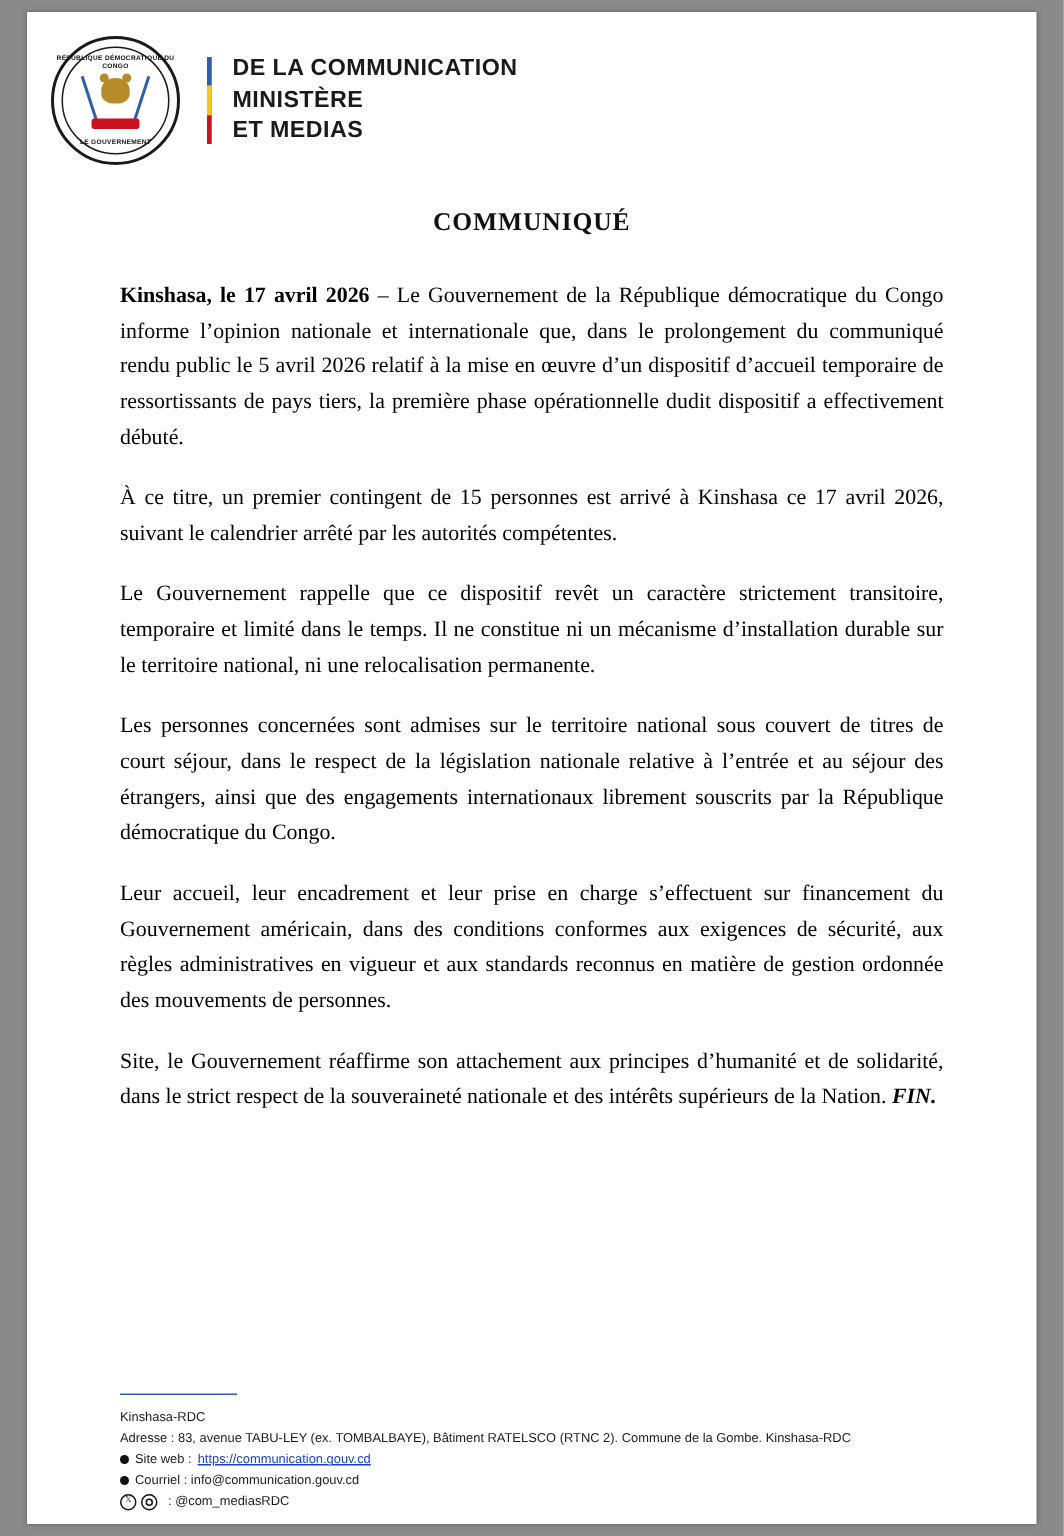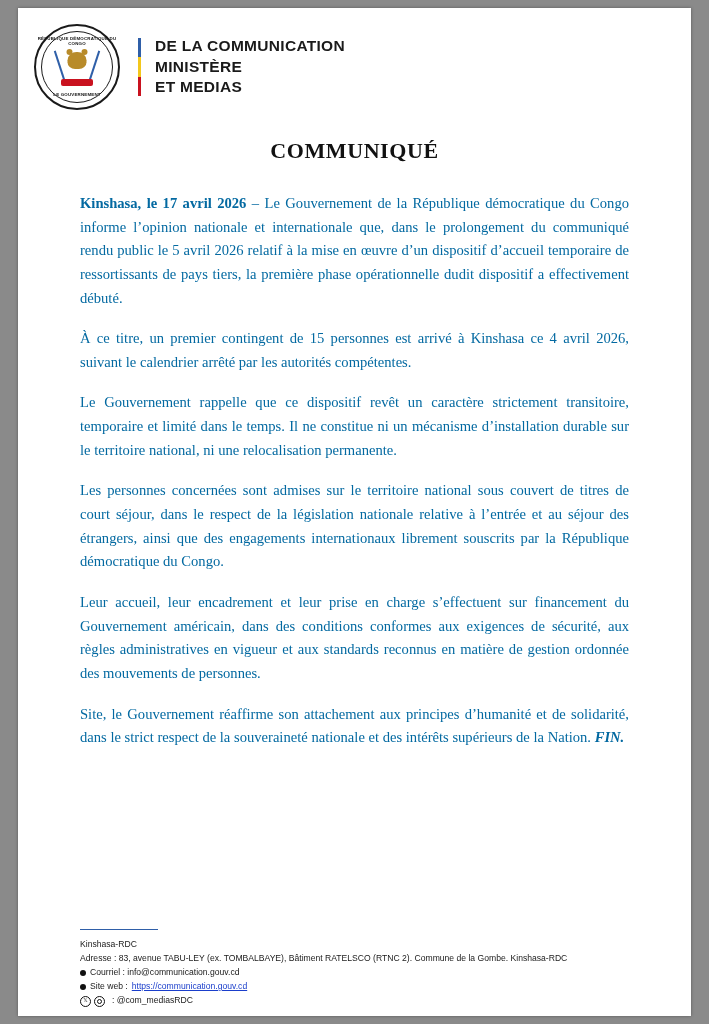--- a/index.html
+++ b/index.html
@@ -152,40 +152,40 @@
     text-transform: uppercase;
   }
 
   
   .content {
     padding: 34px 62px 0 62px;
   }
   .doc-title {
     text-align: center;
     font-weight: bold;
-    font-size: 22px;
+    font-size: 17px;
     letter-spacing: 0.6px;
     margin: 0 0 28px 0;
     color: #111;
   }
   .doc-subtitle {
     text-align: center;
     font-weight: bold;
     font-size: 16.5px;
     line-height: 1.45;
     margin: 0 auto 30px auto;
     width: 92%;
     color: #111;
   }
   p.para {
     font-size: 14.6px;
     line-height: 1.62;
     text-align: justify;
     margin: 0 0 17px 0;
-    color: #0369a1;
+    color: #000000;
     hyphens: auto;
   }
   p.para:last-child { margin-bottom: 0; }
   .lead-date { font-weight: bold; }
   .fin { font-weight: bold; font-style: italic; }
 
   
   .footer {
     position: absolute;
     left: 62px;
@@ -268,41 +268,41 @@
     </div>
   </div>
 
   <div class="content">
     <div class="doc-title">COMMUNIQUÉ</div>
 
     <p class="para">
       <span class="lead-date">Kinshasa, le 17 avril 2026</span>
       <span>– Le Gouvernement de la République démocratique du Congo informe l’opinion nationale et internationale que, dans le prolongement du communiqué rendu public le 5 avril 2026 relatif à la mise en œuvre d’un dispositif d’accueil temporaire de ressortissants de pays tiers, la première phase opérationnelle dudit dispositif a effectivement débuté.</span>
     </p>
-    <p class="para">À ce titre, un premier contingent de 15 personnes est arrivé à Kinshasa ce 4 avril 2026, suivant le calendrier arrêté par les autorités compétentes.</p>
+    <p class="para">À ce titre, un premier contingent de 15 personnes est arrivé à Kinshasa ce 17 avril 2026, suivant le calendrier arrêté par les autorités compétentes.</p>
     <p class="para">Le Gouvernement rappelle que ce dispositif revêt un caractère strictement transitoire, temporaire et limité dans le temps. Il ne constitue ni un mécanisme d’installation durable sur le territoire national, ni une relocalisation permanente.</p>
     <p class="para">Les personnes concernées  sont admises sur le territoire national sous couvert de titres de court séjour, dans le respect de la législation nationale relative à l’entrée et au séjour des étrangers, ainsi que des engagements internationaux librement souscrits par la République démocratique du Congo.</p>
     <p class="para">Leur accueil, leur encadrement et leur prise en charge s’effectuent sur financement du Gouvernement américain, dans des conditions conformes aux exigences de sécurité, aux règles administratives en vigueur et aux standards reconnus en matière de gestion ordonnée des mouvements de personnes.</p>
     <p class="para">
       <span>Site, le Gouvernement réaffirme son attachement aux principes d’humanité et de solidarité, dans le strict respect de la souveraineté nationale et des intérêts supérieurs de la Nation. </span><span class="fin">FIN.</span>
     </p>
   </div>
 
   <div class="footer">
     <div class="footer-rule"></div>
     <div class="footer-line">Kinshasa-RDC</div>
     <div class="footer-line">Adresse : 83, avenue TABU-LEY (ex. TOMBALBAYE), Bâtiment RATELSCO (RTNC 2). Commune de la Gombe. Kinshasa-RDC</div>
     <div class="footer-line bullet-line">
       <span class="dot"></span>
-      <span>Courriel : info@communication.gouv.cd</span>
+      <span>Site web :</span>
+      <span class="link">https://communication.gouv.cd</span>
     </div>
     <div class="footer-line bullet-line">
       <span class="dot"></span>
-      <span>Site web :</span>
-      <span class="link">https://communication.gouv.cd</span>
+      <span>Courriel : info@communication.gouv.cd</span>
     </div>
     <div class="footer-line bullet-line">
       <span class="social-icons">
         <span class="soc x"></span>
         <span class="soc ig"></span>
       </span>
       <span>: @com_mediasRDC</span>
     </div>
   </div>
 

